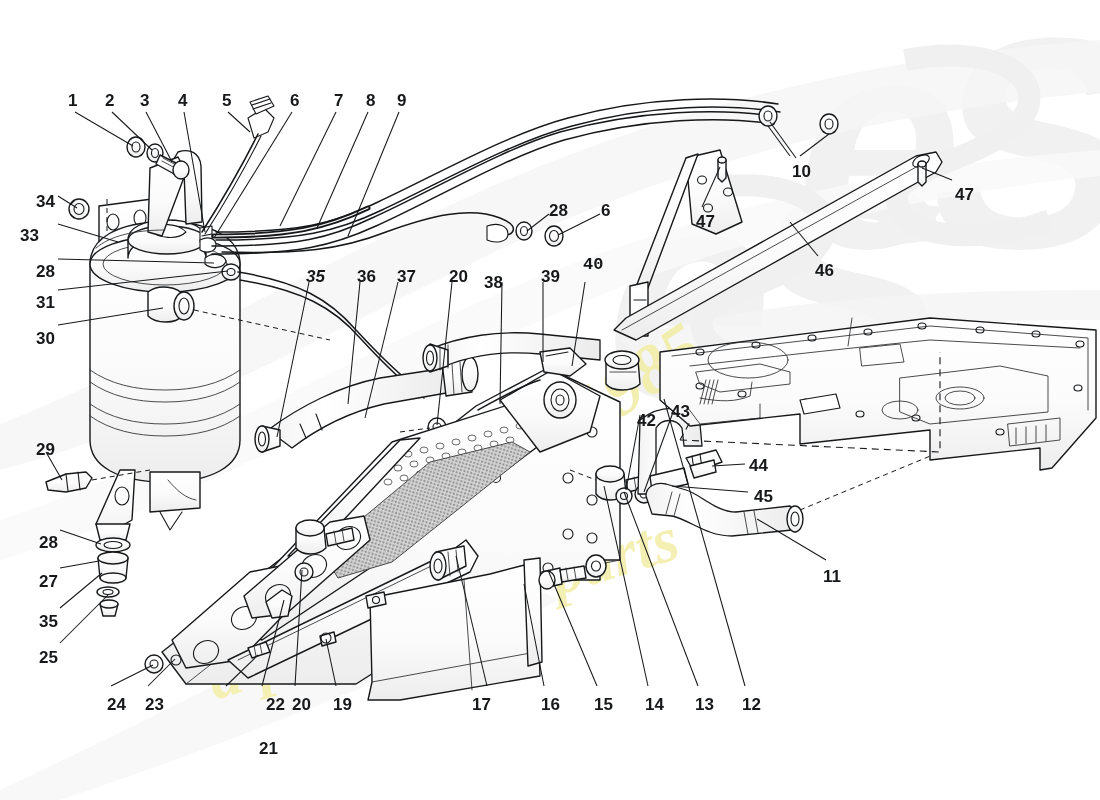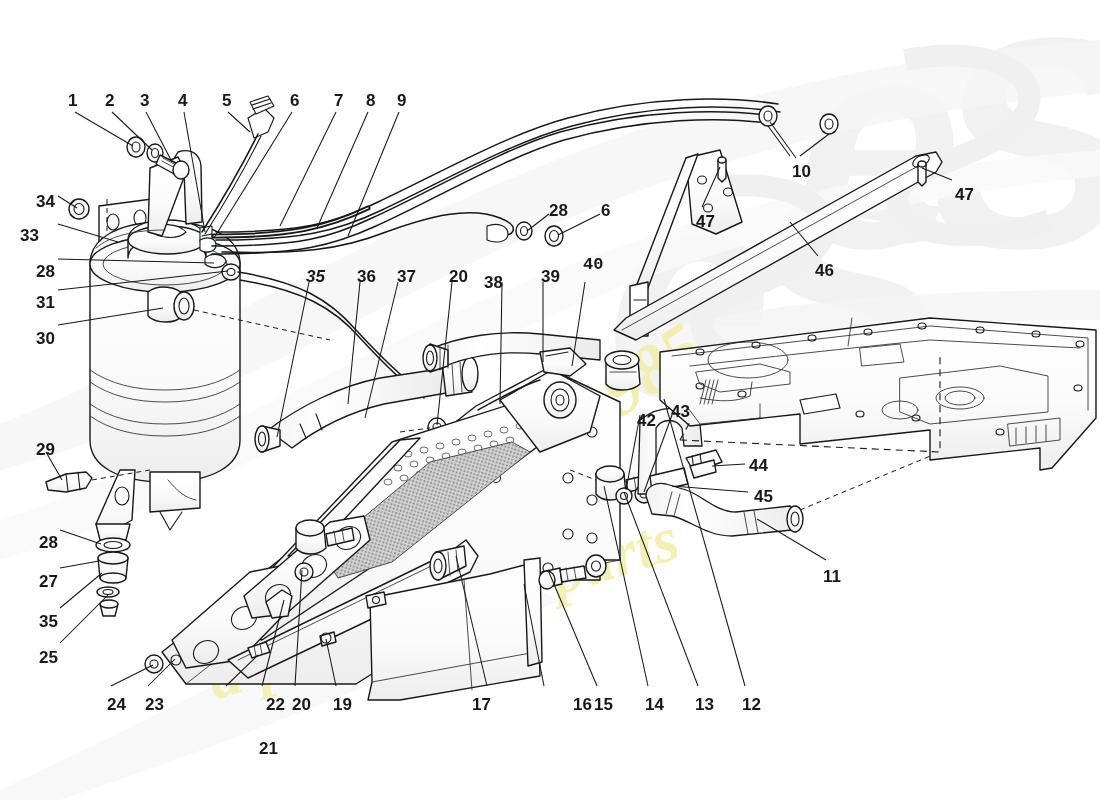--- a/index.html
+++ b/index.html
@@ -535,21 +535,21 @@
       <div class="lbl" style="left: 290px; top: 92px;">6</div>
       <div class="lbl" style="left: 334px; top: 92px;">7</div>
       <div class="lbl" style="left: 366px; top: 92px;">8</div>
       <div class="lbl" style="left: 397px; top: 92px;">9</div>
       <div class="lbl" style="left: 792px; top: 163px;">10</div>
       <div class="lbl" style="left: 823px; top: 568px;">11</div>
       <div class="lbl" style="left: 742px; top: 696px;">12</div>
       <div class="lbl" style="left: 695px; top: 696px;">13</div>
       <div class="lbl" style="left: 645px; top: 696px;">14</div>
       <div class="lbl" style="left: 594px; top: 696px;">15</div>
-      <div class="lbl" style="left: 541px; top: 696px; margin-left: 32px;">16</div>
+      <div class="lbl" style="left: 541px; top: 696px;">16</div>
       <div class="lbl" style="left: 460px; top: 696px; margin-left: 12px;">17</div>
       <div class="lbl" style="left: 333px; top: 696px;">19</div>
       <div class="lbl" style="left: 292px; top: 696px;">20</div>
       <div class="lbl" style="left: 259px; top: 696px; margin-top: 44px;">21</div>
       <div class="lbl" style="left: 222px; top: 696px; margin-left: 44px;">22</div>
       <div class="lbl" style="left: 145px; top: 696px;">23</div>
       <div class="lbl" style="left: 107px; top: 696px;">24</div>
       <div class="lbl" style="left: 39px; top: 649px;">25</div>
       <div class="lbl" style="left: 39px; top: 613px;">35</div>
       <div class="lbl" style="left: 39px; top: 573px;">27</div>

